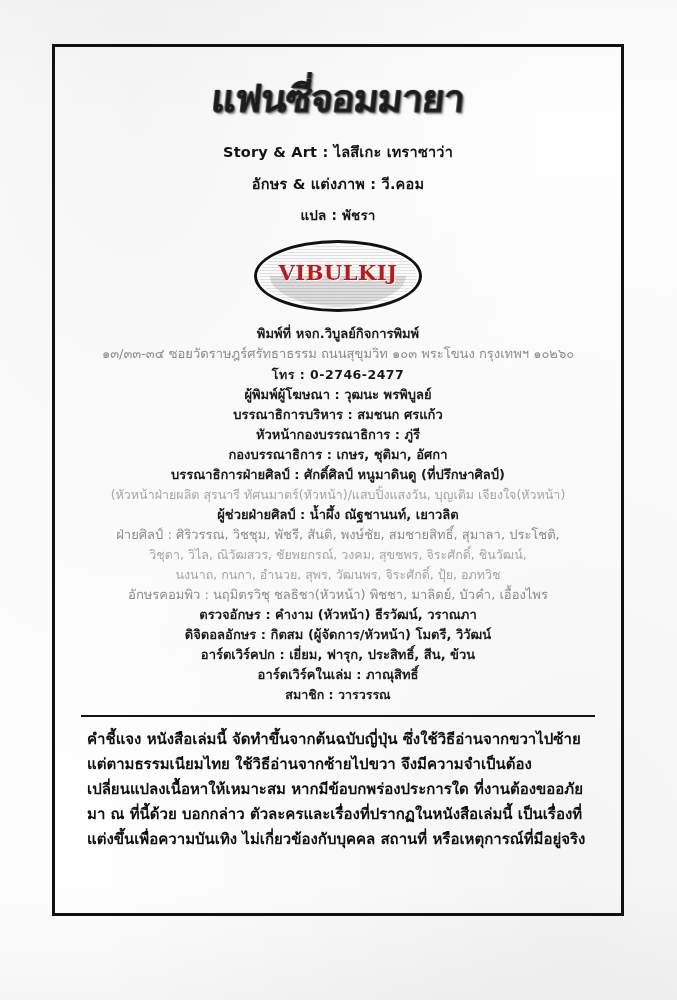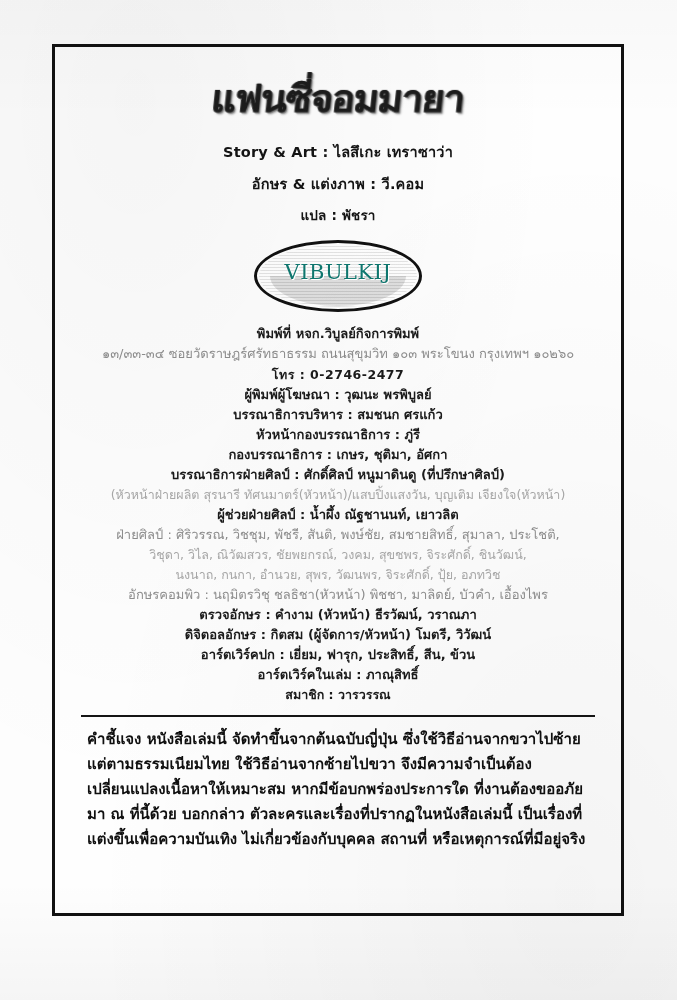--- a/index.html
+++ b/index.html
@@ -113,24 +113,24 @@
     height: 46%;
     border-radius: 50% 50% 50% 50% / 0 0 100% 100%;
     background: rgba(0,0,0,0.12);
   }
   .pub-name {
     position: absolute;
     left: 0;
     right: 0;
     top: 20px;
     font-family: "DejaVu Serif", serif;
-    font-weight: normal;
+    font-weight: bold;
     font-size: 21px;
     letter-spacing: 0.5px;
-    color: #0f766e;
+    color: #b91c1c;
     text-shadow: 1px 1px 0 #fff;
     z-index: 2;
   }
 
   
   .imprint {
     margin-top: 12px;
   }
   .imprint .line {
     font-size: 13px;

